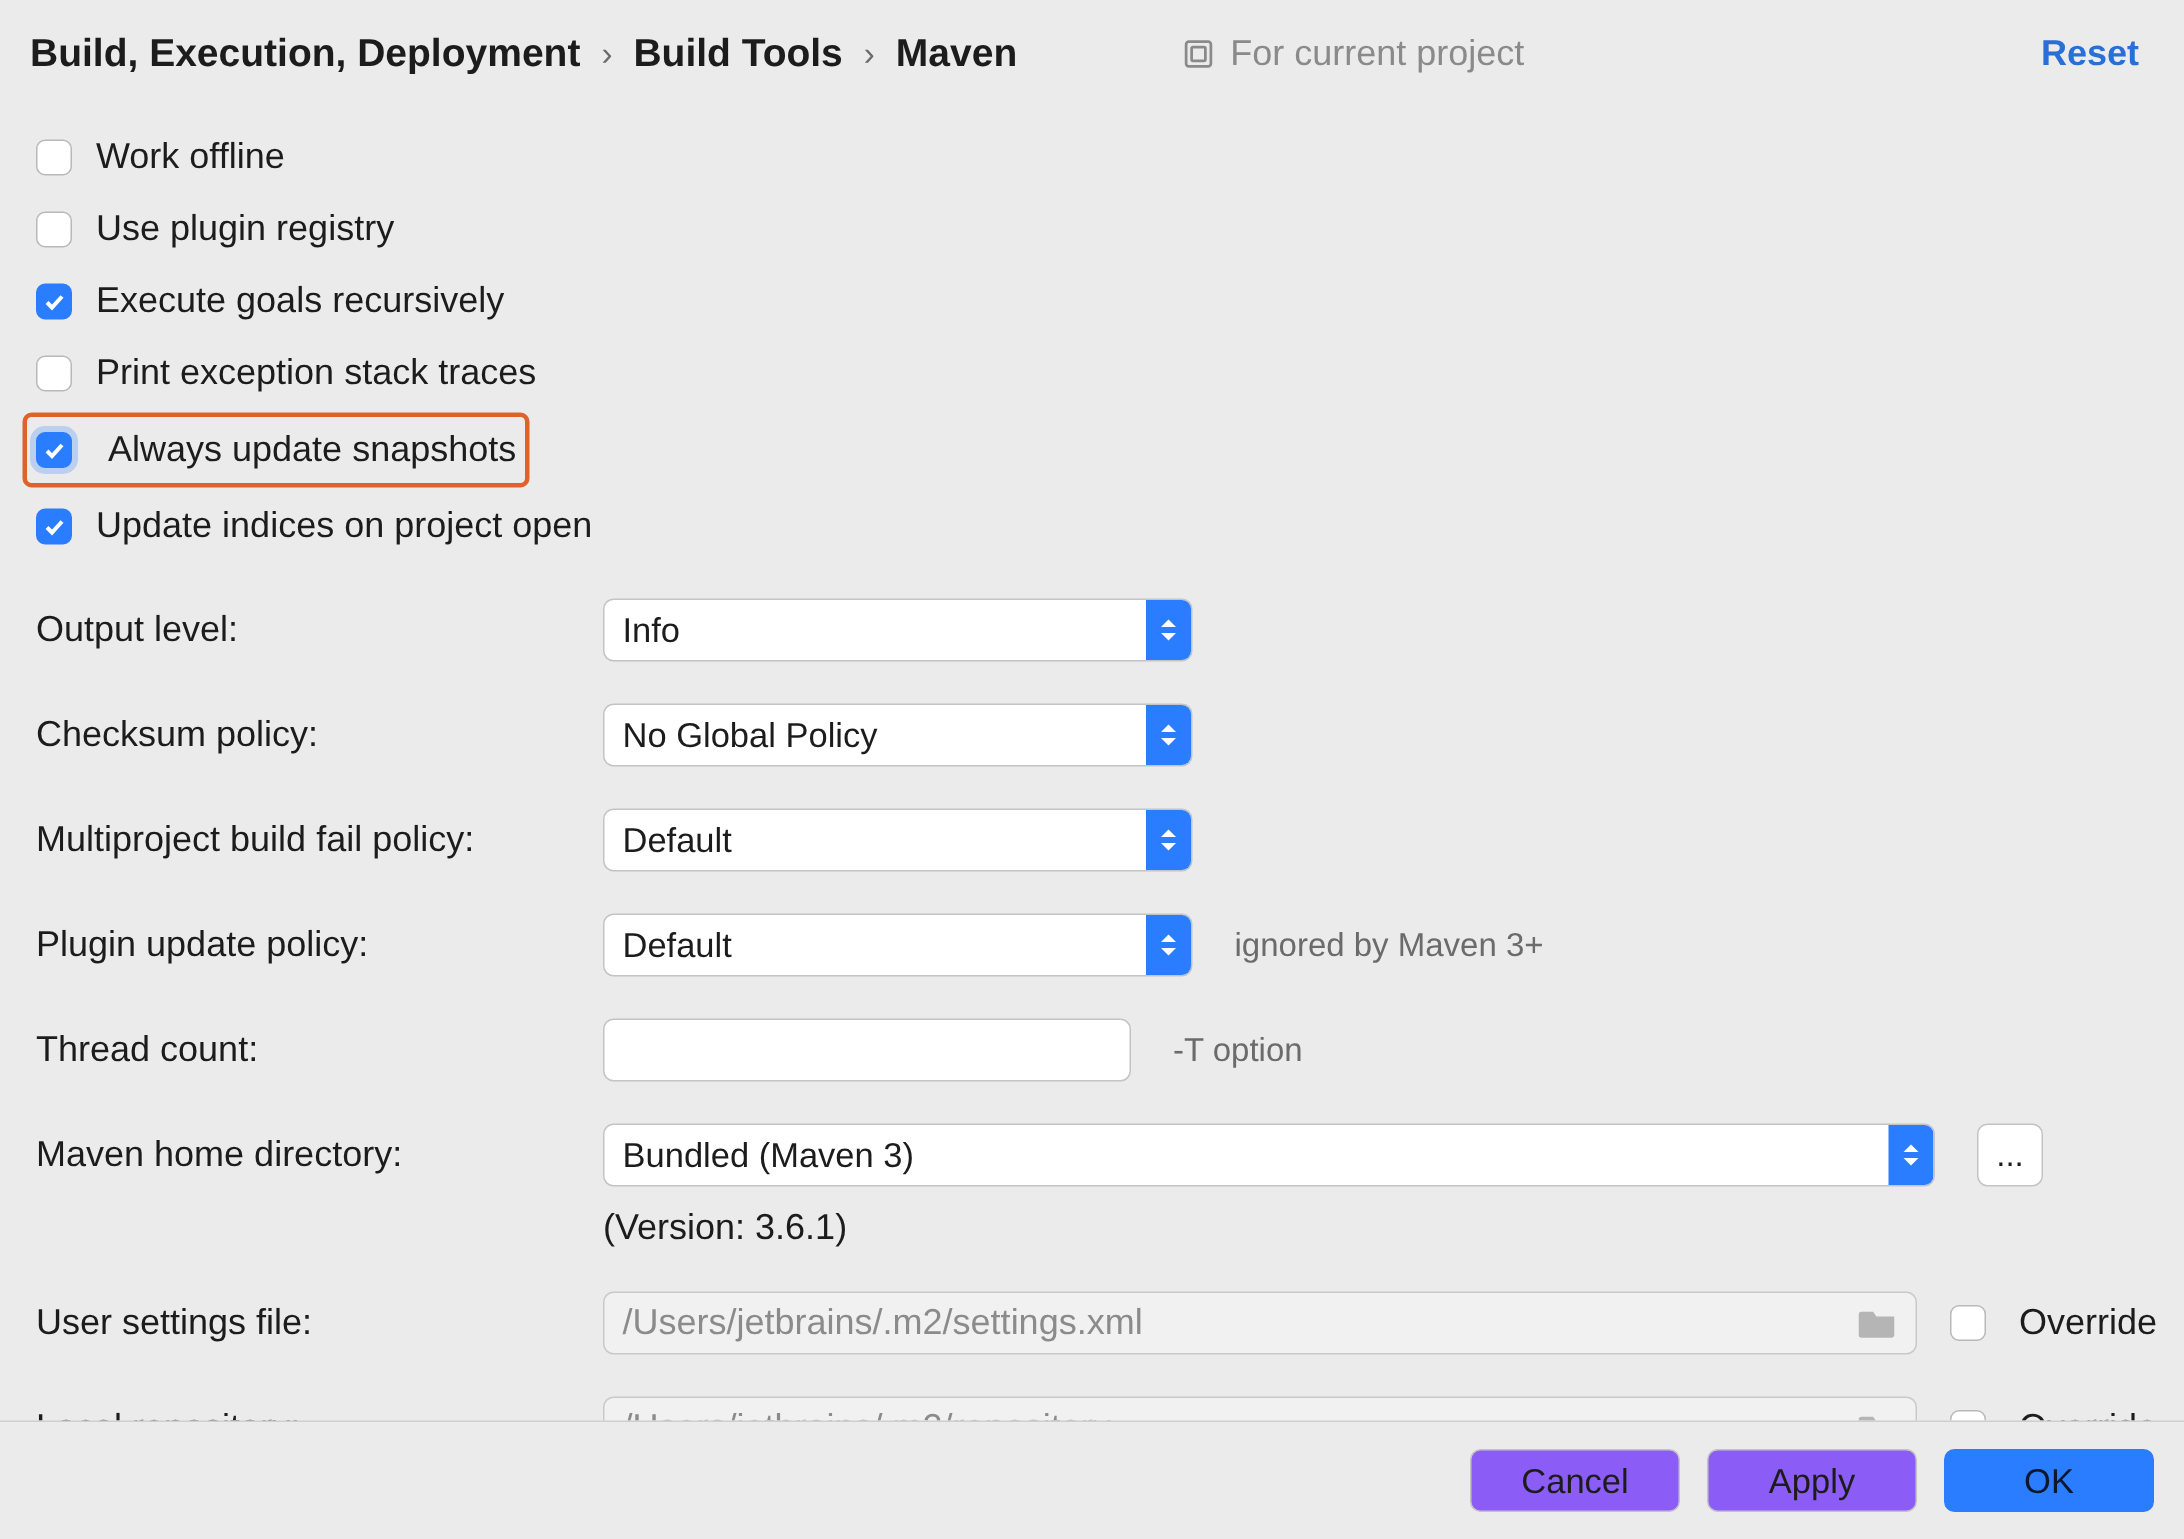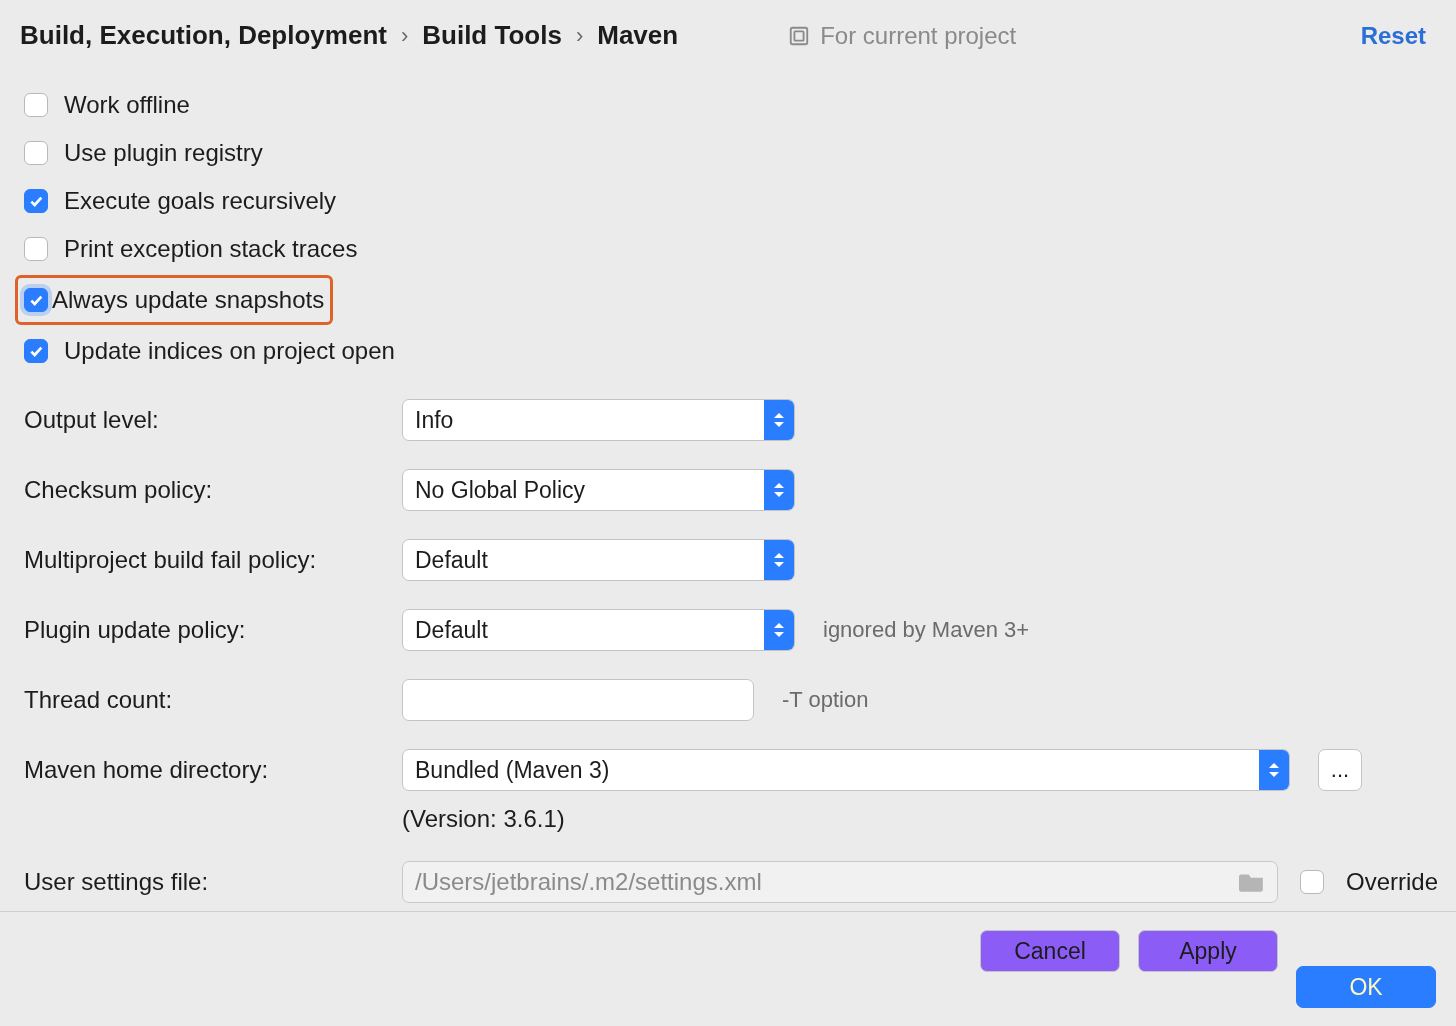--- a/index.html
+++ b/index.html
@@ -71,21 +71,21 @@
     border-color: #2a7dff;
   }
   .chk.checked svg { width: 16px; height: 16px; }
   .highlight-box {
     border: 3px solid #e0622b;
     border-radius: 6px;
     padding: 8px 6px;
     margin: 2px -9px;
     display: inline-flex;
     align-items: center;
-    gap: 4px;
+    gap: 24px;
   }
   .highlight-box .chk.checked {
     box-shadow: 0 0 0 4px rgba(42,125,255,0.25);
   }
   .form-grid {
     margin-top: 24px;
     display: grid;
     grid-template-columns: 378px 1fr;
     row-gap: 28px;
     align-items: center;
@@ -189,22 +189,21 @@
     background: #8b5cf6;
     font-size: 23px;
     cursor: pointer;
     display: flex;
     align-items: center;
     justify-content: center;
   }
   .btn.primary {
     background: #2a7dff;
     border-color: #2a7dff;
-    color: #fef9c3;
-    margin-top: 36px;
+    color: #0f172a;
   }
 </style>
 </head>
 <body>
 
 <div class="header">
   <div class="breadcrumb">
     <span>Build, Execution, Deployment</span>
     <span class="sep">›</span>
     <span>Build Tools</span>

